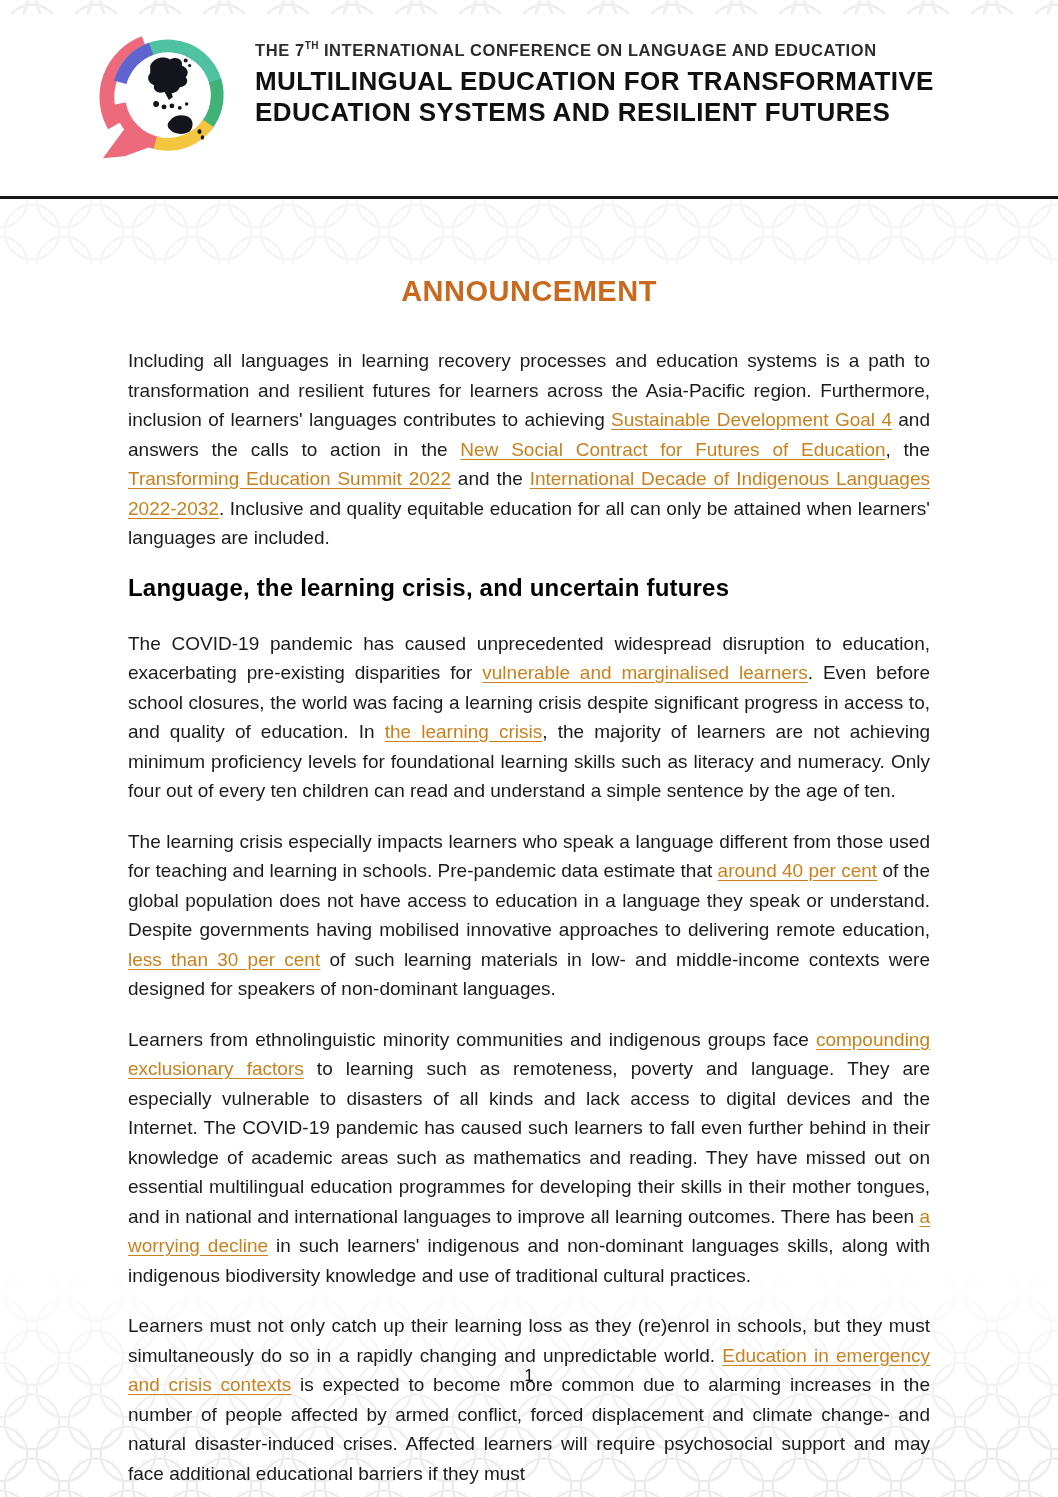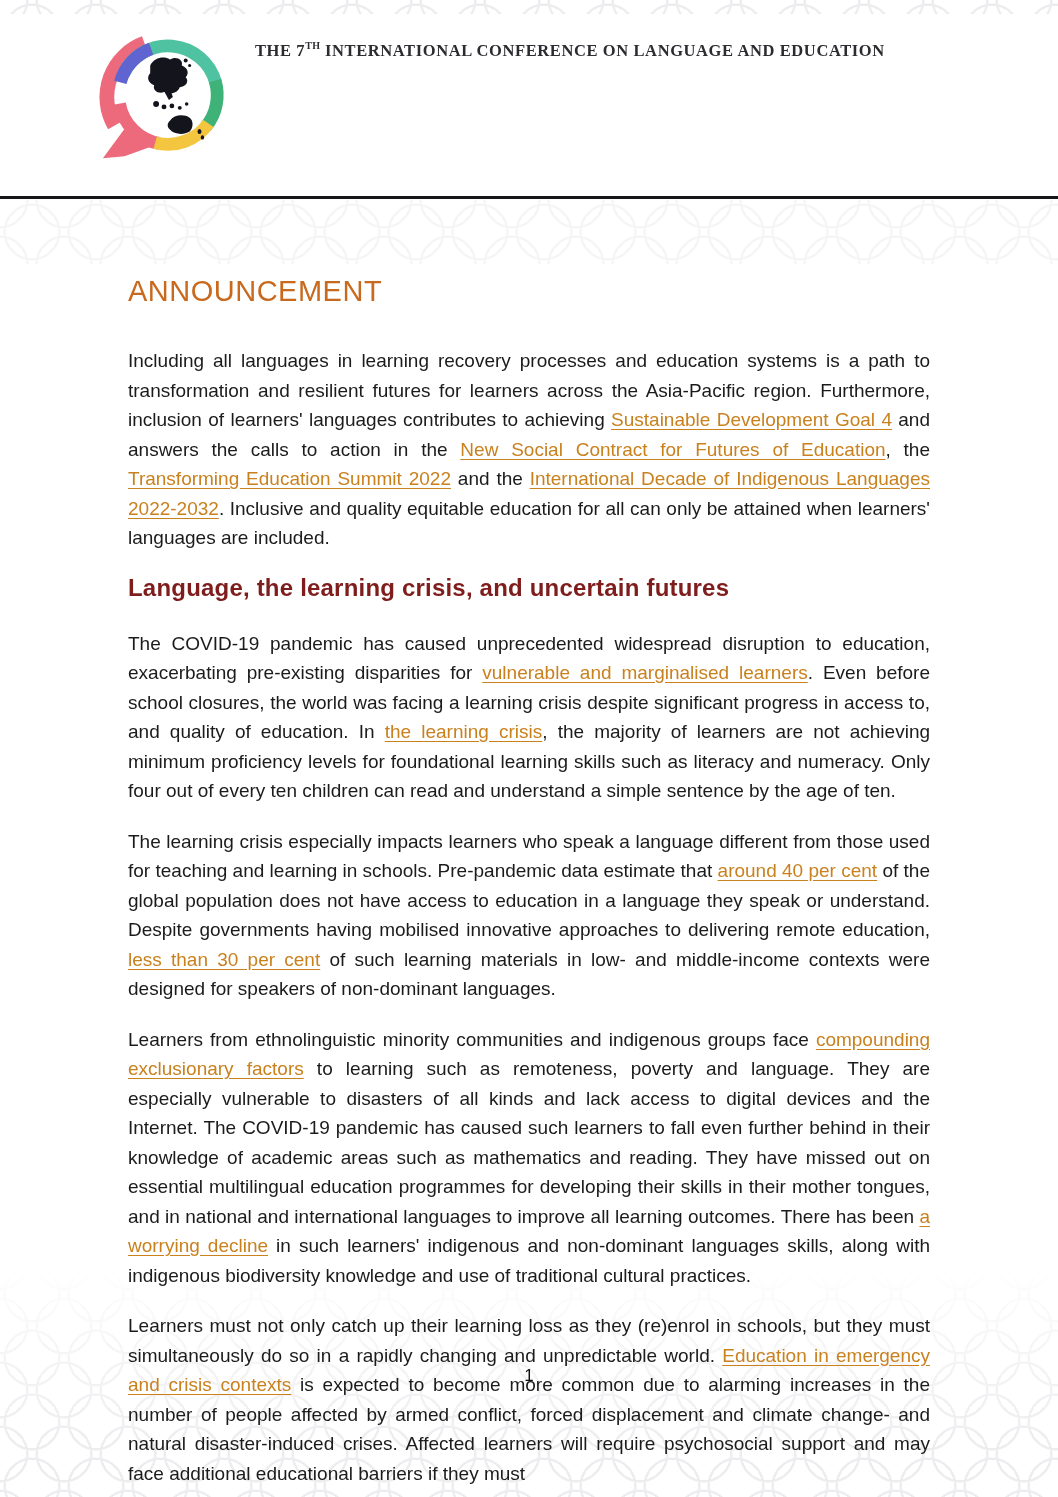--- a/index.html
+++ b/index.html
@@ -26,51 +26,51 @@
   .pattern-underline { top: 200px; height: 64px; opacity: 0.5; }
   .pattern-bottom {
     top: 1262px; height: 235px;
     -webkit-mask-image: linear-gradient(to bottom, rgba(0,0,0,0), rgba(0,0,0,0.55) 40%, #000 80%);
     mask-image: linear-gradient(to bottom, rgba(0,0,0,0), rgba(0,0,0,0.55) 40%, #000 80%);
   }
 
   .page { position: relative; z-index: 1; }
 
   
-  .header { height: 196px; box-sizing: border-box; padding: 30px 0 0 95px; display: flex; background: transparent; font-family: Liberation Serif, serif; }
+  .header { height: 196px; box-sizing: border-box; padding: 30px 0 0 95px; display: flex; background: transparent; }
   .logo { width: 138px; height: 138px; flex: 0 0 auto; }
   .header-text { margin-left: 22px; padding-top: 6px; }
   .kicker {
     font-size: 16.5px; font-weight: 600; letter-spacing: 0.6px;
     color: #2b2b30; margin: 4px 0 6px;
   }
   .kicker sup { font-size: 10px; letter-spacing: 0.3px; }
   .conf-title {
     font-size: 26px; font-weight: 800; letter-spacing: 0.4px;
     color: #111114; line-height: 31px;
   }
   .date-venue { font-size: 18px; color: #202024; margin-top: 9px; }
 
   .divider { height: 3px; background: #17171a; width: 100%; }
 
   
   .content { width: 802px; margin-left: 128px; }
   .announce-title {
-    margin: 76px 0 0; text-align: left;
-    font-size: 29px; font-weight: 400; letter-spacing: 0.5px;
+    margin: 76px 0 0; text-align: center;
+    font-size: 29px; font-weight: 700; letter-spacing: 0.5px;
     color: #c8691e;
   }
   .content p {
     font-size: 19px; line-height: 29.5px;
     text-align: justify; margin: 0 0 21px;
     color: #1b1b1b;
   }
   .content p.intro { margin-top: 38px; }
   .section-heading {
-    font-size: 24px; font-weight: 800; color: #7f1d1d;
+    font-size: 24px; font-weight: 800; color: #000000;
     margin: 4px 0 27px; letter-spacing: 0.2px;
   }
   a.doc-link { color: #c9811e; text-decoration: underline; text-underline-offset: 3px; }
 
   
   .footer { position: absolute; top: 1366px; left: 0; width: 100%; text-align: center; z-index: 1; }
   .page-number { font-size: 17px; color: #111; }
 </style>
 </head>
 <body>
@@ -104,20 +104,24 @@
         <circle cx="86" cy="79" r="2"></circle>
         <circle cx="93" cy="75" r="1.8"></circle>
         <path d="M76,92 C80,86 90,85 96,89 C100,92 100,99 96,103 C90,107 80,106 76,101 C73,98 73,95 76,92 Z"></path>
         <ellipse cx="106" cy="103" rx="2" ry="2.6"></ellipse>
         <ellipse cx="109" cy="109" rx="1.7" ry="2.2"></ellipse>
       </g>
     </svg>
 
     <div class="header-text">
       <div class="kicker"><span>THE 7</span><sup>TH</sup><span> INTERNATIONAL CONFERENCE ON LANGUAGE AND EDUCATION</span></div>
+      <div class="conf-title">
+        <div>MULTILINGUAL EDUCATION FOR TRANSFORMATIVE</div>
+        <div>EDUCATION SYSTEMS AND RESILIENT FUTURES</div>
+      </div>
     </div>
   </div>
 
   <div class="divider"></div>
 
   <div class="content">
     <h1 class="announce-title">ANNOUNCEMENT</h1>
 
     <p class="intro"><span>Including all languages in learning recovery processes and education systems is a path to transformation and resilient futures for learners across the Asia-Pacific region. Furthermore,  inclusion of learners' languages contributes to achieving </span><a class="doc-link" href="#">Sustainable Development Goal 4</a><span> and answers the calls to action in the </span><a class="doc-link" href="#">New Social Contract for Futures of Education</a><span>, the </span><a class="doc-link" href="#">Transforming Education Summit 2022</a><span> and the </span><a class="doc-link" href="#">International Decade of Indigenous Languages 2022-2032</a><span>. Inclusive and quality equitable education for all can only be attained when learners' languages are included.</span></p>
 

